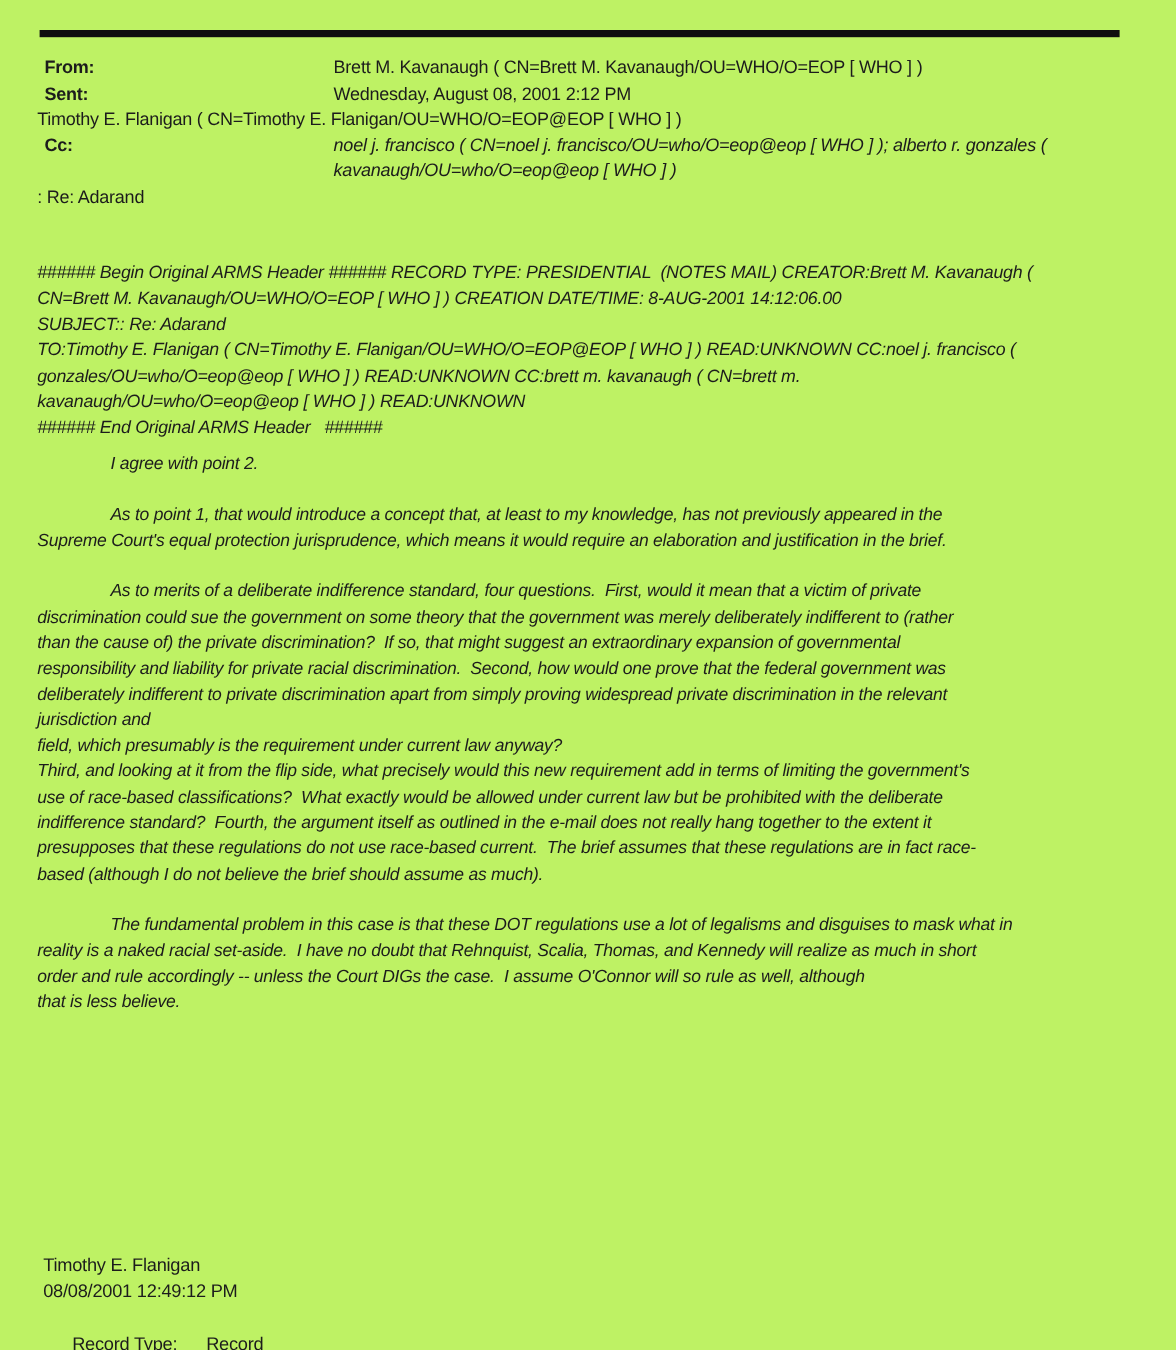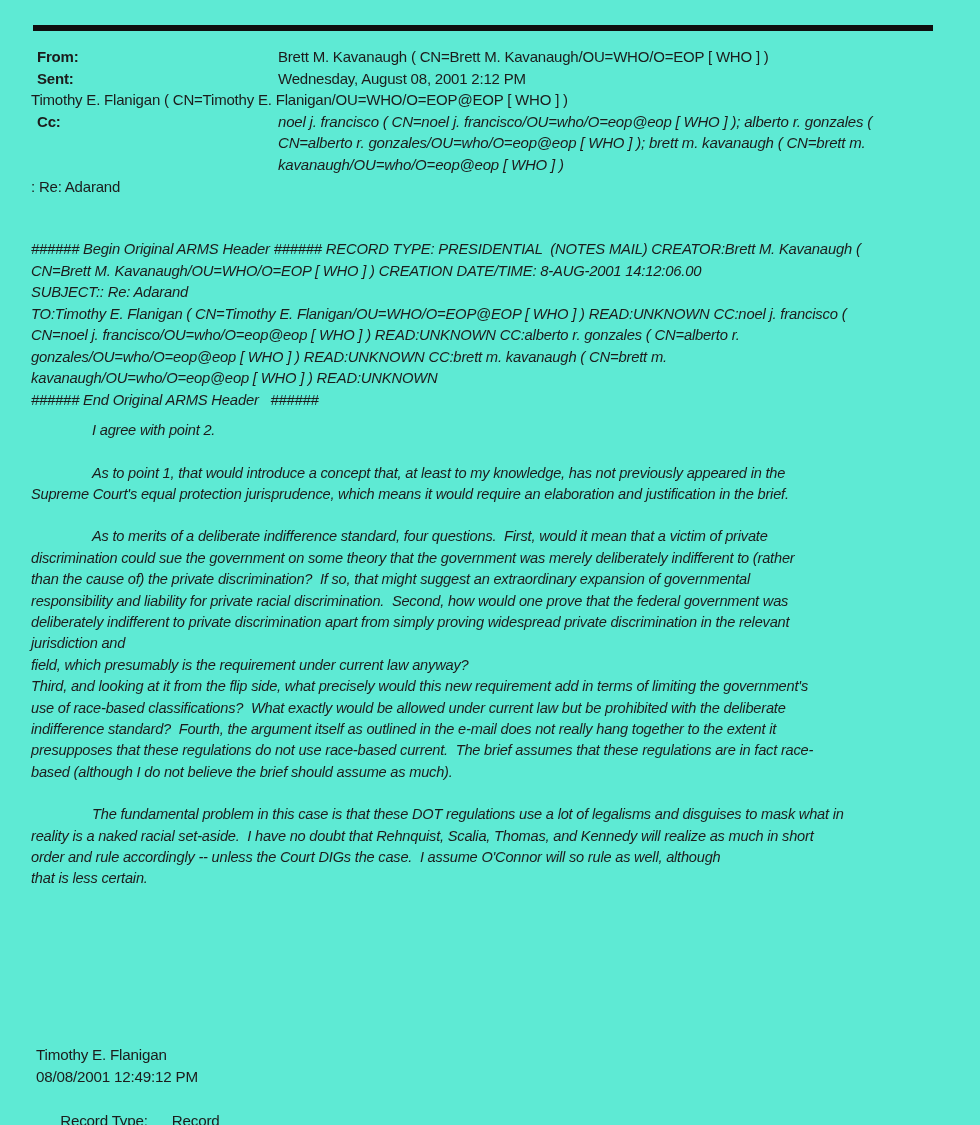--- a/index.html
+++ b/index.html
@@ -1,20 +1,20 @@
 <!DOCTYPE html>
 <html><head>
 <meta charset="utf-8">
 <style>
   html, body { margin: 0; padding: 0; background: #ffffff; }
   .page {
     position: relative;
     width: 980px;
     height: 1125px;
-    background: #5eead4;
+    background: #bef264;
     overflow: hidden;
     font-family: "Liberation Sans", "DejaVu Sans", sans-serif;
     color: #1c1c1c;
   }
   .top-rule {
     position: absolute;
     left: 33px;
     top: 25px;
     width: 900px;
     height: 6px;
@@ -87,33 +87,32 @@
       </div>
       <div class="hrow">
         <div class="hlabel">Sent:</div>
         <div class="hvalue">Wednesday, August 08, 2001 2:12 PM</div>
       </div>
       <div class="hrow">
         <div class="hvalue">Timothy E. Flanigan ( CN=Timothy E. Flanigan/OU=WHO/O=EOP@EOP [ WHO ] )</div>
       </div>
       <div class="hrow">
         <div class="hlabel">Cc:</div>
-        <div class="hvalue"><div class="ln">noel j. francisco ( CN=noel j. francisco/OU=who/O=eop@eop [ WHO ] ); alberto r. gonzales (</div><div class="ln">CN=alberto r. gonzales/OU=who/O=eop@eop [ WHO ] ); brett m. kavanaugh ( CN=brett m.</div><div class="ln">kavanaugh/OU=who/O=eop@eop [ WHO ] )</div></div>
+        <div class="hvalue"><div class="ln">noel j. francisco ( CN=noel j. francisco/OU=who/O=eop@eop [ WHO ] ); alberto r. gonzales (</div><div class="ln">kavanaugh/OU=who/O=eop@eop [ WHO ] )</div></div>
       </div>
       <div class="hrow">
         <div class="hvalue">: Re: Adarand</div>
       </div>
     </div>
 
     <div class="arms-block">
         <div class="ln">###### Begin Original ARMS Header ###### RECORD TYPE: PRESIDENTIAL  (NOTES MAIL) CREATOR:Brett M. Kavanaugh (</div>
         <div class="ln">CN=Brett M. Kavanaugh/OU=WHO/O=EOP [ WHO ] ) CREATION DATE/TIME: 8-AUG-2001 14:12:06.00</div>
         <div class="ln">SUBJECT:: Re: Adarand</div>
         <div class="ln">TO:Timothy E. Flanigan ( CN=Timothy E. Flanigan/OU=WHO/O=EOP@EOP [ WHO ] ) READ:UNKNOWN CC:noel j. francisco (</div>
-        <div class="ln">CN=noel j. francisco/OU=who/O=eop@eop [ WHO ] ) READ:UNKNOWN CC:alberto r. gonzales ( CN=alberto r.</div>
         <div class="ln">gonzales/OU=who/O=eop@eop [ WHO ] ) READ:UNKNOWN CC:brett m. kavanaugh ( CN=brett m.</div>
         <div class="ln">kavanaugh/OU=who/O=eop@eop [ WHO ] ) READ:UNKNOWN</div>
         <div class="ln">###### End Original ARMS Header   ######</div>
       </div>
 
     <div class="email-body">
       <div class="para">
           <div class="ln ind">I agree with point 2.</div>
         </div>
       <div class="para">
@@ -131,21 +130,21 @@
           <div class="ln">Third, and looking at it from the flip side, what precisely would this new requirement add in terms of limiting the government's</div>
           <div class="ln">use of race-based classifications?  What exactly would be allowed under current law but be prohibited with the deliberate</div>
           <div class="ln">indifference standard?  Fourth, the argument itself as outlined in the e-mail does not really hang together to the extent it</div>
           <div class="ln">presupposes that these regulations do not use race-based current.  The brief assumes that these regulations are in fact race-</div>
           <div class="ln">based (although I do not believe the brief should assume as much).</div>
         </div>
       <div class="para">
           <div class="ln ind">The fundamental problem in this case is that these DOT regulations use a lot of legalisms and disguises to mask what in</div>
           <div class="ln">reality is a naked racial set-aside.  I have no doubt that Rehnquist, Scalia, Thomas, and Kennedy will realize as much in short</div>
           <div class="ln">order and rule accordingly -- unless the Court DIGs the case.  I assume O'Connor will so rule as well, although</div>
-          <div class="ln">that is less certain.</div>
+          <div class="ln">that is less believe.</div>
         </div>
     </div>
 
   </div>
 
   <div class="signature">
     <div class="sig-line">Timothy E. Flanigan</div>
     <div class="sig-line">08/08/2001 12:49:12 PM</div>
     <div class="sig-line">
       <span>Record Type:</span><span class="record-value">Record</span>

